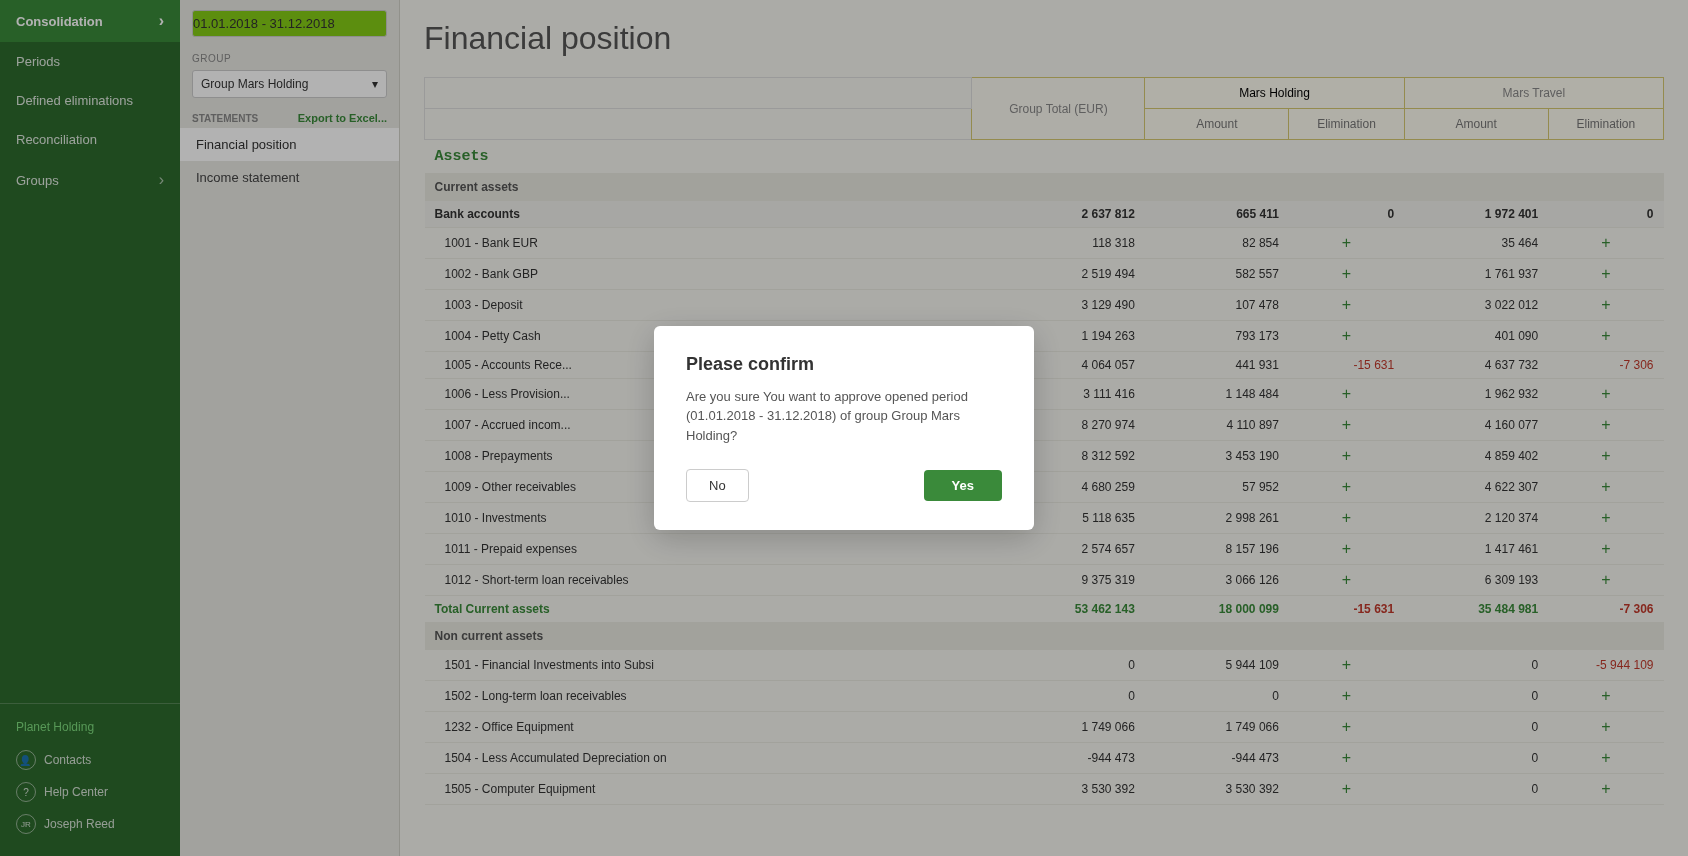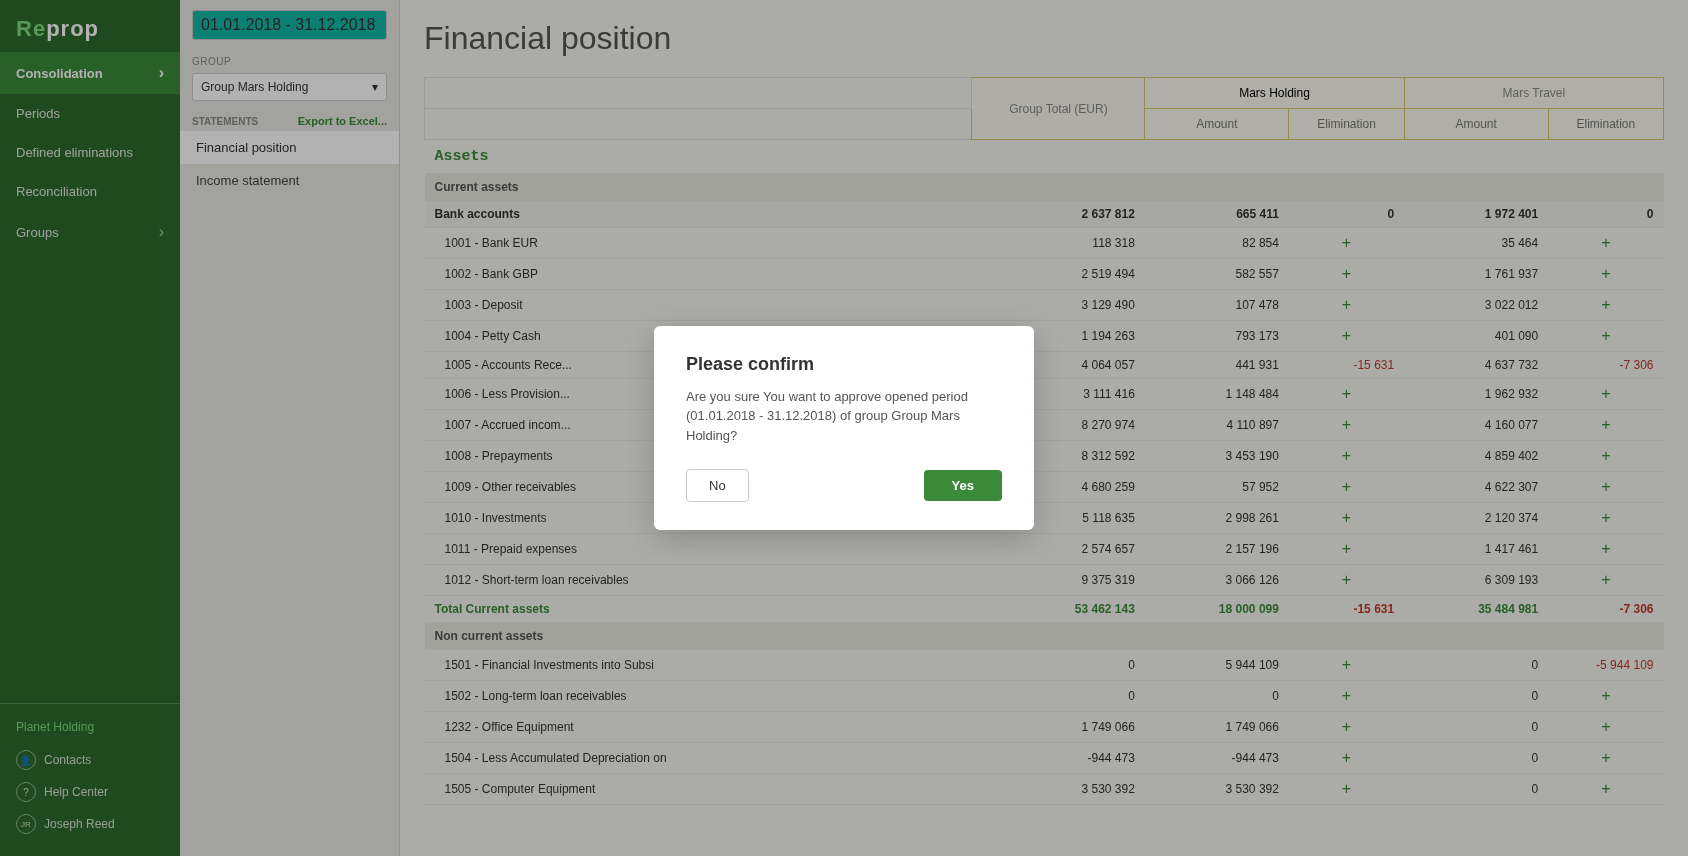--- a/index.html
+++ b/index.html
@@ -108,25 +108,25 @@
     }
     .sub-sidebar-label {
       font-size: 10px;
       color: #888;
       text-transform: uppercase;
       letter-spacing: 0.5px;
       margin-bottom: 6px;
     }
     .date-input {
       width: 100%;
-      padding: 5px 8px;
+      padding: 5px 0;
       border: 1px solid #ccc;
       border-radius: 3px;
-      font-size: 16px;
-      background: #14b8a6;
+      font-size: 13px;
+      background: #84cc16;
       color: #333;
     }
     .group-select {
       width: 100%;
       padding: 6px 8px;
       border: 1px solid #ccc;
       border-radius: 3px;
       font-size: 12px;
       background: white;
       color: #333;
@@ -287,23 +287,20 @@
       color: white;
       font-size: 13px;
       cursor: pointer;
       font-weight: 600;
     }
   </style>
 </head>
 <body>
 
 <div class="sidebar">
-  <div class="sidebar-logo">
-    <span>Re</span>prop
-  </div>
 
   <nav class="sidebar-nav">
     <div class="sidebar-item active">
       <span>Consolidation</span>
     </div>
     <div class="sidebar-item">
       <span>Periods</span>
     </div>
     <div class="sidebar-item">
       <span>Defined eliminations</span>
@@ -485,21 +482,21 @@
             <td class="account-name">1010 - Investments</td>
             <td class="num">5 118 635</td>
             <td class="num">2 998 261</td>
             <td class="col-center"><span class="plus-btn">+</span></td>
             <td class="num">2 120 374</td>
             <td class="col-center"><span class="plus-btn">+</span></td>
           </tr>
           <tr class="table-row">
             <td class="account-name">1011 - Prepaid expenses</td>
             <td class="num">2 574 657</td>
-            <td class="num">2 157 196</td>
+            <td class="num">8 157 196</td>
             <td class="col-center"><span class="plus-btn">+</span></td>
             <td class="num">1 417 461</td>
             <td class="col-center"><span class="plus-btn">+</span></td>
           </tr>
           <tr class="table-row">
             <td class="account-name">1012 - Short-term loan receivables</td>
             <td class="num">9 375 319</td>
             <td class="num">3 066 126</td>
             <td class="col-center"><span class="plus-btn">+</span></td>
             <td class="num">6 309 193</td>

